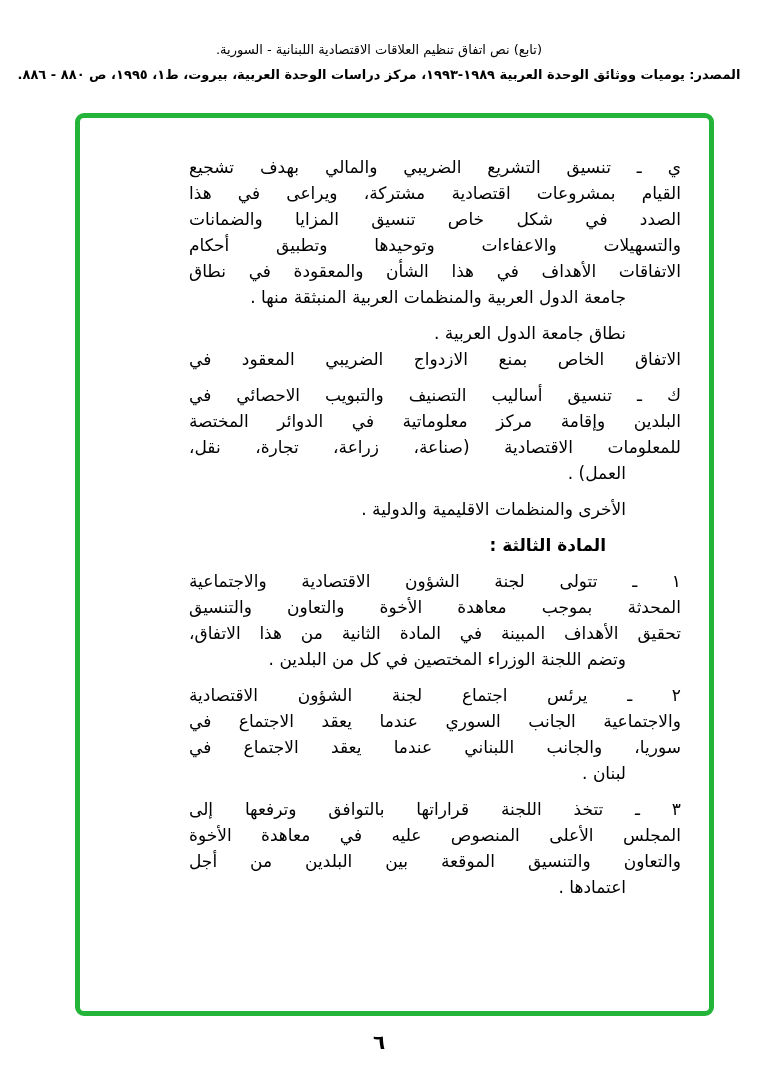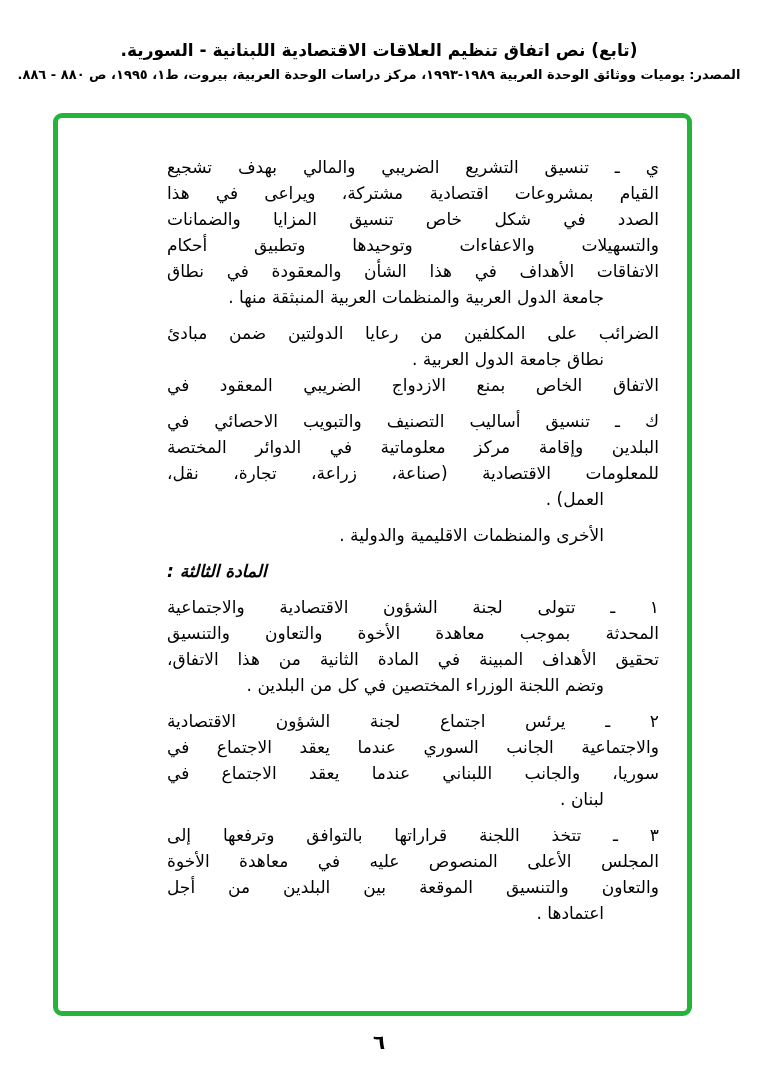--- a/index.html
+++ b/index.html
@@ -18,35 +18,35 @@
   }
   .header {
     position: absolute;
     top: 38px;
     left: 0;
     width: 758px;
     text-align: center;
     direction: rtl;
   }
   .title {
-    font-size: 17px;
-    font-weight: bold;
+    font-size: 13px;
+    font-weight: normal;
     line-height: 24px;
     white-space: nowrap;
   }
   .source {
     margin-top: 3px;
     font-size: 13px;
     font-weight: bold;
     line-height: 20px;
     white-space: nowrap;
   }
   .frame {
     position: absolute;
-    left: 53px;
+    left: 75px;
     top: 113px;
     width: 639px;
     height: 903px;
     box-sizing: border-box;
     border: 5px solid #25b43a;
     border-radius: 9px;
     background: #ffffff;
   }
   .content {
     direction: rtl;
@@ -66,24 +66,23 @@
     text-align-last: justify;
   }
   .line.last {
     text-align: center;
     text-align-last: right;
     padding-left: 0;
     padding-right: 55px;
   }
   .heading {
     font-weight: bold;
-    text-align: left;
+    text-align: right;
     padding-right: 75px;
     margin: 0 0 10px 0;
-    font-style: italic;
   }
   .footer {
     position: absolute;
     top: 1030px;
     left: 0;
     width: 758px;
     text-align: center;
   }
   .pageno {
     font-size: 20px;
@@ -103,21 +102,20 @@
     <div class="content" id="content">
         <div class="paragraph">
           <div class="line">ي ـ تنسيق التشريع الضريبي والمالي بهدف تشجيع</div>
           <div class="line">القيام بمشروعات اقتصادية مشتركة، ويراعى في هذا</div>
           <div class="line">الصدد في شكل خاص تنسيق المزايا والضمانات</div>
           <div class="line">والتسهيلات والاعفاءات وتوحيدها وتطبيق أحكام</div>
           <div class="line">الاتفاقات الأهداف في هذا الشأن والمعقودة في نطاق</div>
           <div class="line last">جامعة الدول العربية والمنظمات العربية المنبثقة منها .</div>
         </div>
         <div class="paragraph">
-          <div class="line">الضرائب على المكلفين من رعايا الدولتين ضمن مبادئ</div>
           <div class="line last">نطاق جامعة الدول العربية .</div>
           <div class="line">الاتفاق الخاص بمنع الازدواج الضريبي المعقود في</div>
         </div>
         <div class="paragraph">
           <div class="line">ك ـ تنسيق أساليب التصنيف والتبويب الاحصائي في</div>
           <div class="line">البلدين وإقامة مركز معلوماتية في الدوائر المختصة</div>
           <div class="line">للمعلومات الاقتصادية (صناعة، زراعة، تجارة، نقل،</div>
           <div class="line last">العمل) .</div>
         </div>
         <div class="paragraph">

